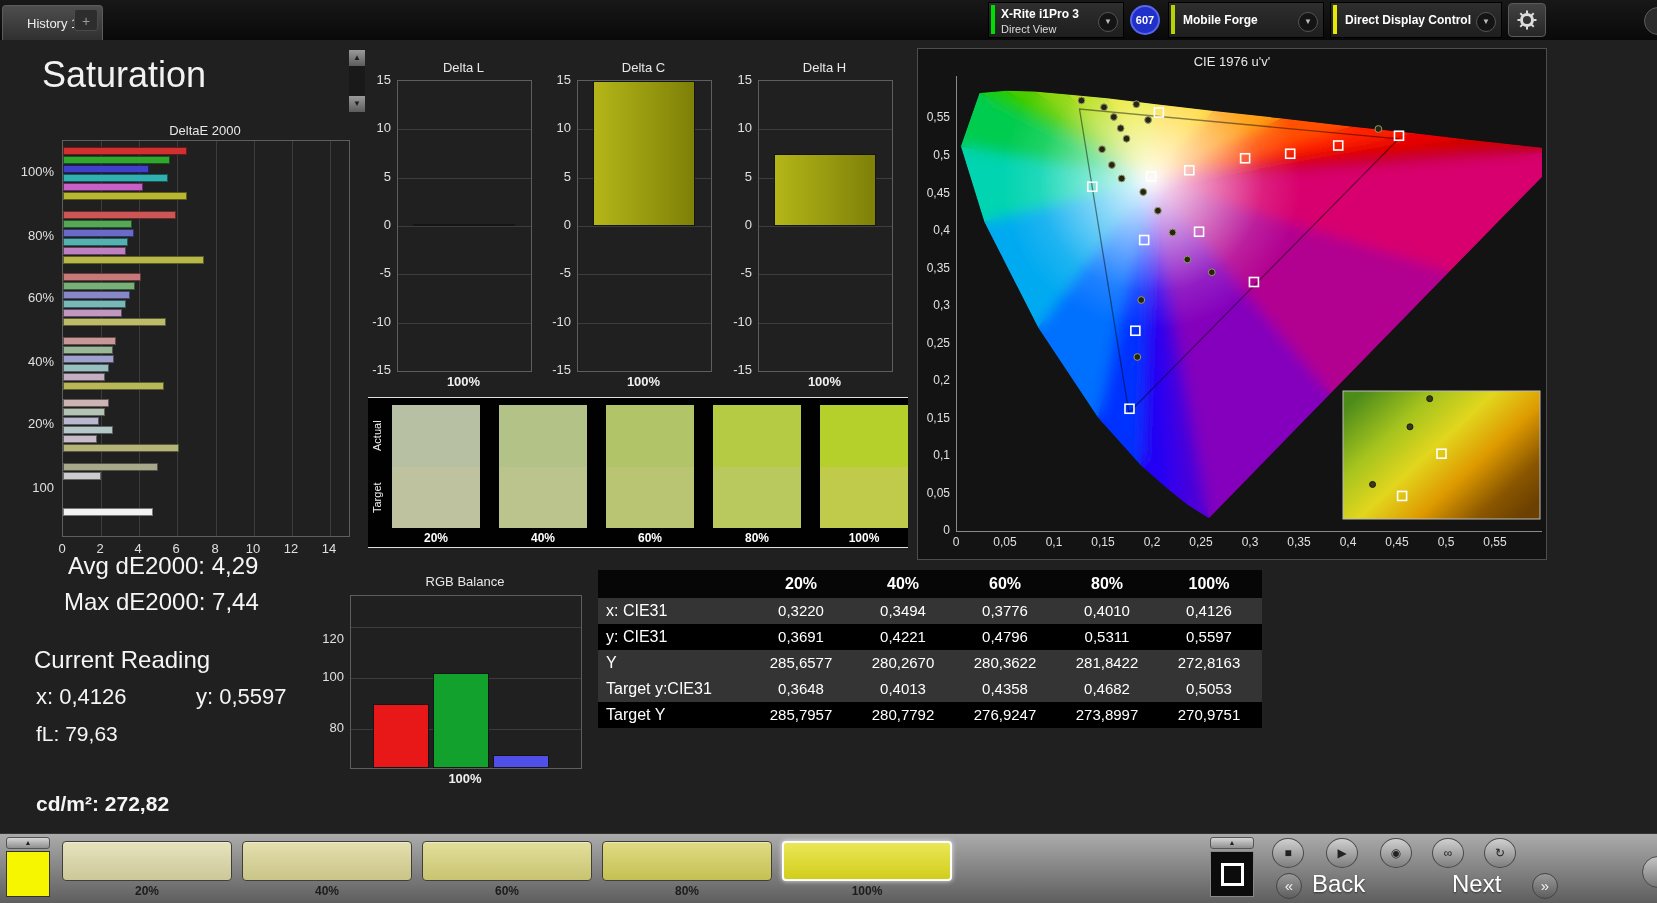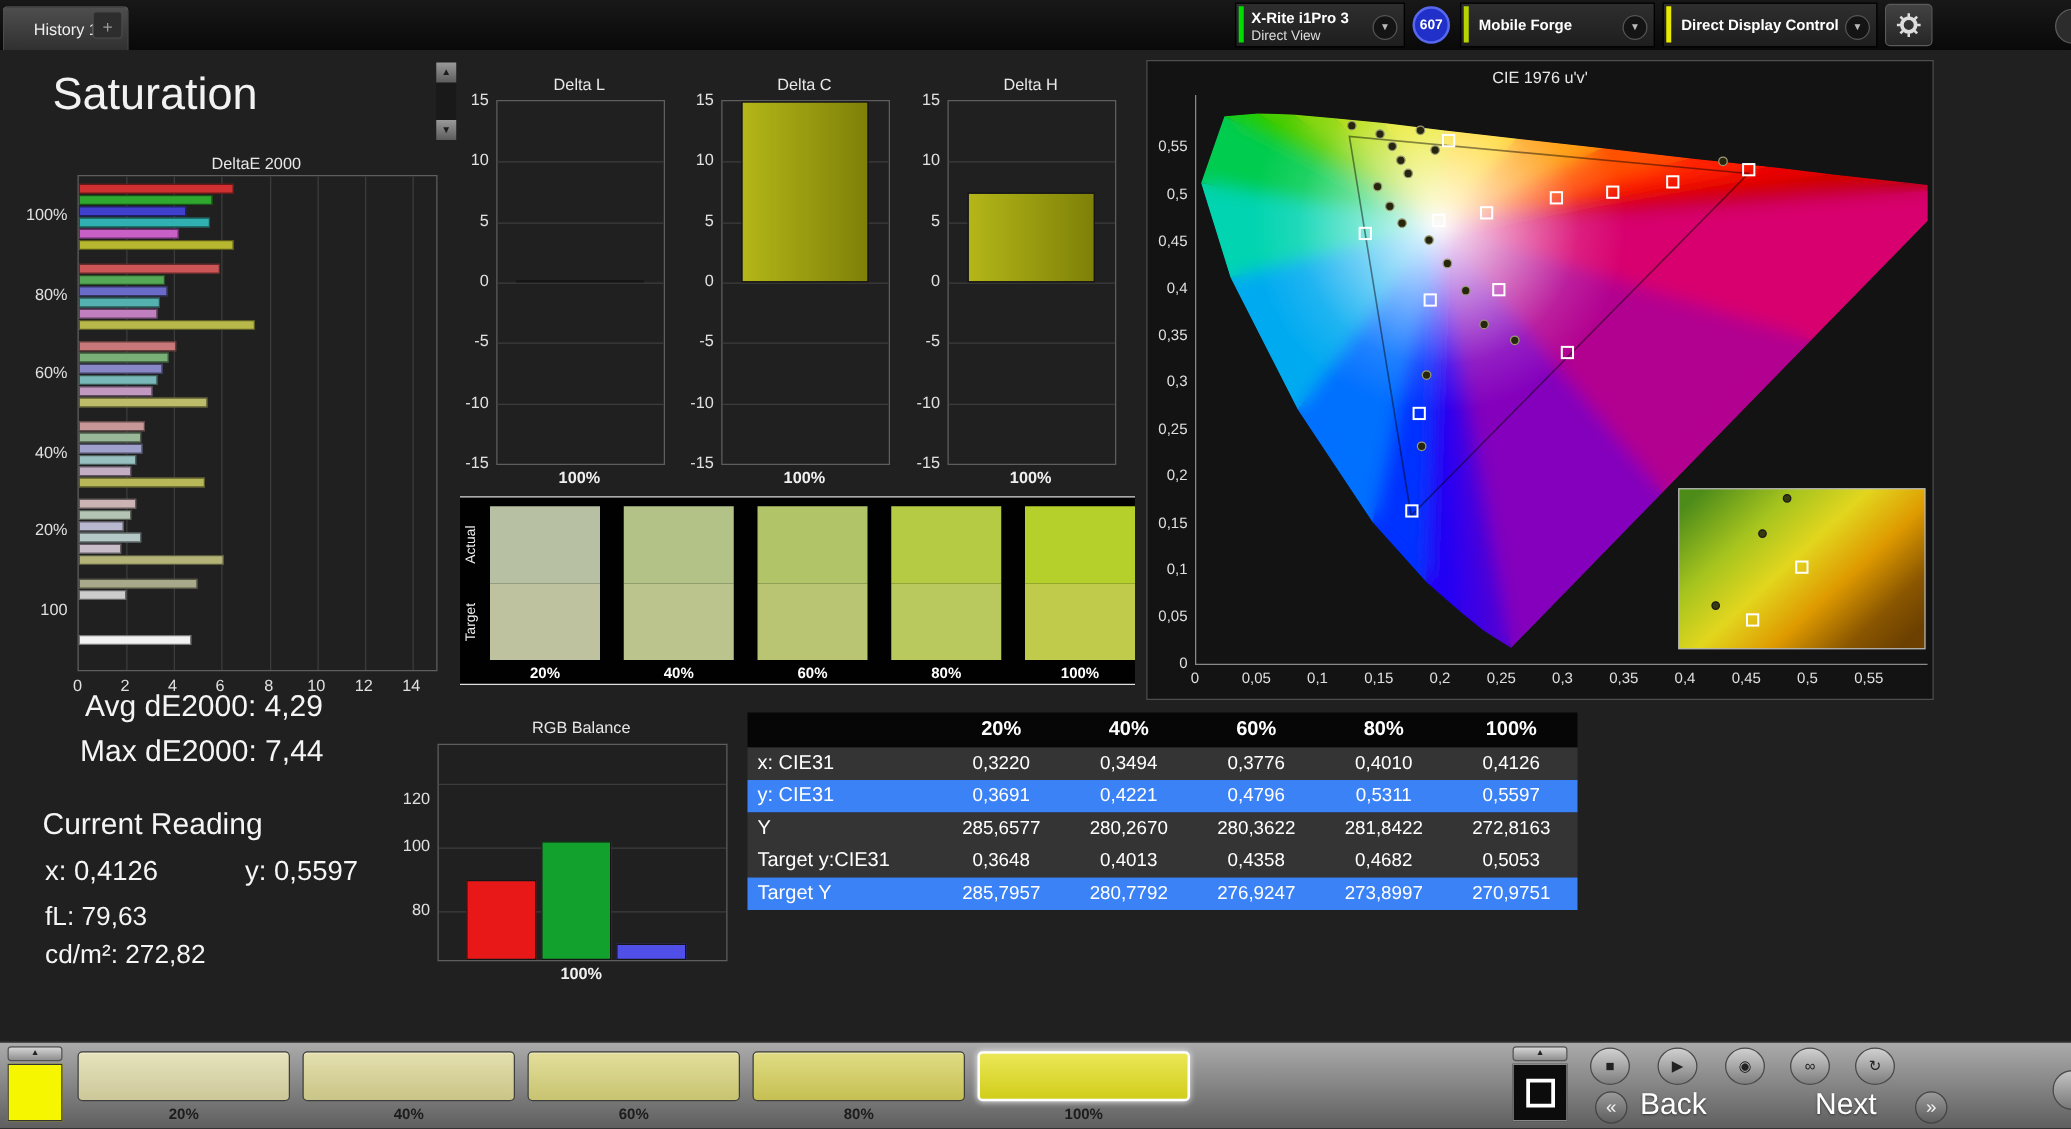--- a/index.html
+++ b/index.html
@@ -81,31 +81,31 @@
   .cmp-target{position:absolute;top:69px;left:0;width:100%;height:61px;}
   .cmp-label{position:absolute;top:133px;width:100%;text-align:center;font-size:12px;font-weight:bold;color:#fff;}
 
   .stat{position:absolute;color:#f5f5f5;white-space:nowrap;}
   #stat-avg{left:68px;top:512px;font-size:24px;}
   #stat-max{left:64px;top:548px;font-size:24px;}
   #stat-current{left:34px;top:606px;font-size:24px;}
   #stat-x{left:36px;top:644px;font-size:22px;}
   #stat-y{left:196px;top:644px;font-size:22px;}
   #stat-fl{left:36px;top:682px;font-size:21px;}
-  #stat-cd{left:36px;top:712px;font-size:21px;}
+  #stat-cd{left:36px;top:752px;font-size:21px;font-weight:bold;}
 
   #rgb-title{left:350px;top:534px;width:230px;}
   #rgb-yticks{left:314px;top:555px;width:32px;height:172px;}
   #rgb-plot{left:350px;top:555px;width:230px;height:172px;}
   #rgb-xlabel{left:350px;top:731px;width:230px;}
 
   #results-table{position:absolute;left:598px;top:530px;width:664px;font-size:15px;}
   .trow{position:relative;height:26px;display:flex;}
   .trow.header{height:28px;background:#060606;font-weight:bold;font-size:16px;}
-  .trow.dark{background:#343434;} .trow.light{background:#3b82f6;align-items:flex-end;}
+  .trow.dark{background:#343434;} .trow.light{background:#000000;align-items:flex-end;}
   .tcell{box-sizing:border-box;line-height:26px;}
   .trow.header .tcell{line-height:28px;}
   .lcell{width:152px;padding-left:8px;font-size:16px;text-align:left;}
   .vcell{width:102px;text-align:center;}
 
   #cie-panel{position:absolute;left:917px;top:8px;width:630px;height:512px;background:#131313;
         border:1px solid #4e4e4e;box-sizing:border-box;}
   #cie-title{position:absolute;left:0;top:5px;width:100%;text-align:center;font-size:13px;color:#e8e8e8;}
   #cie-svg{position:absolute;left:38px;top:27px;border-left:1px solid #8a8a8a;border-bottom:1px solid #8a8a8a;}
   #cie-ylabels{position:absolute;left:0;top:0;width:34px;height:512px;}

